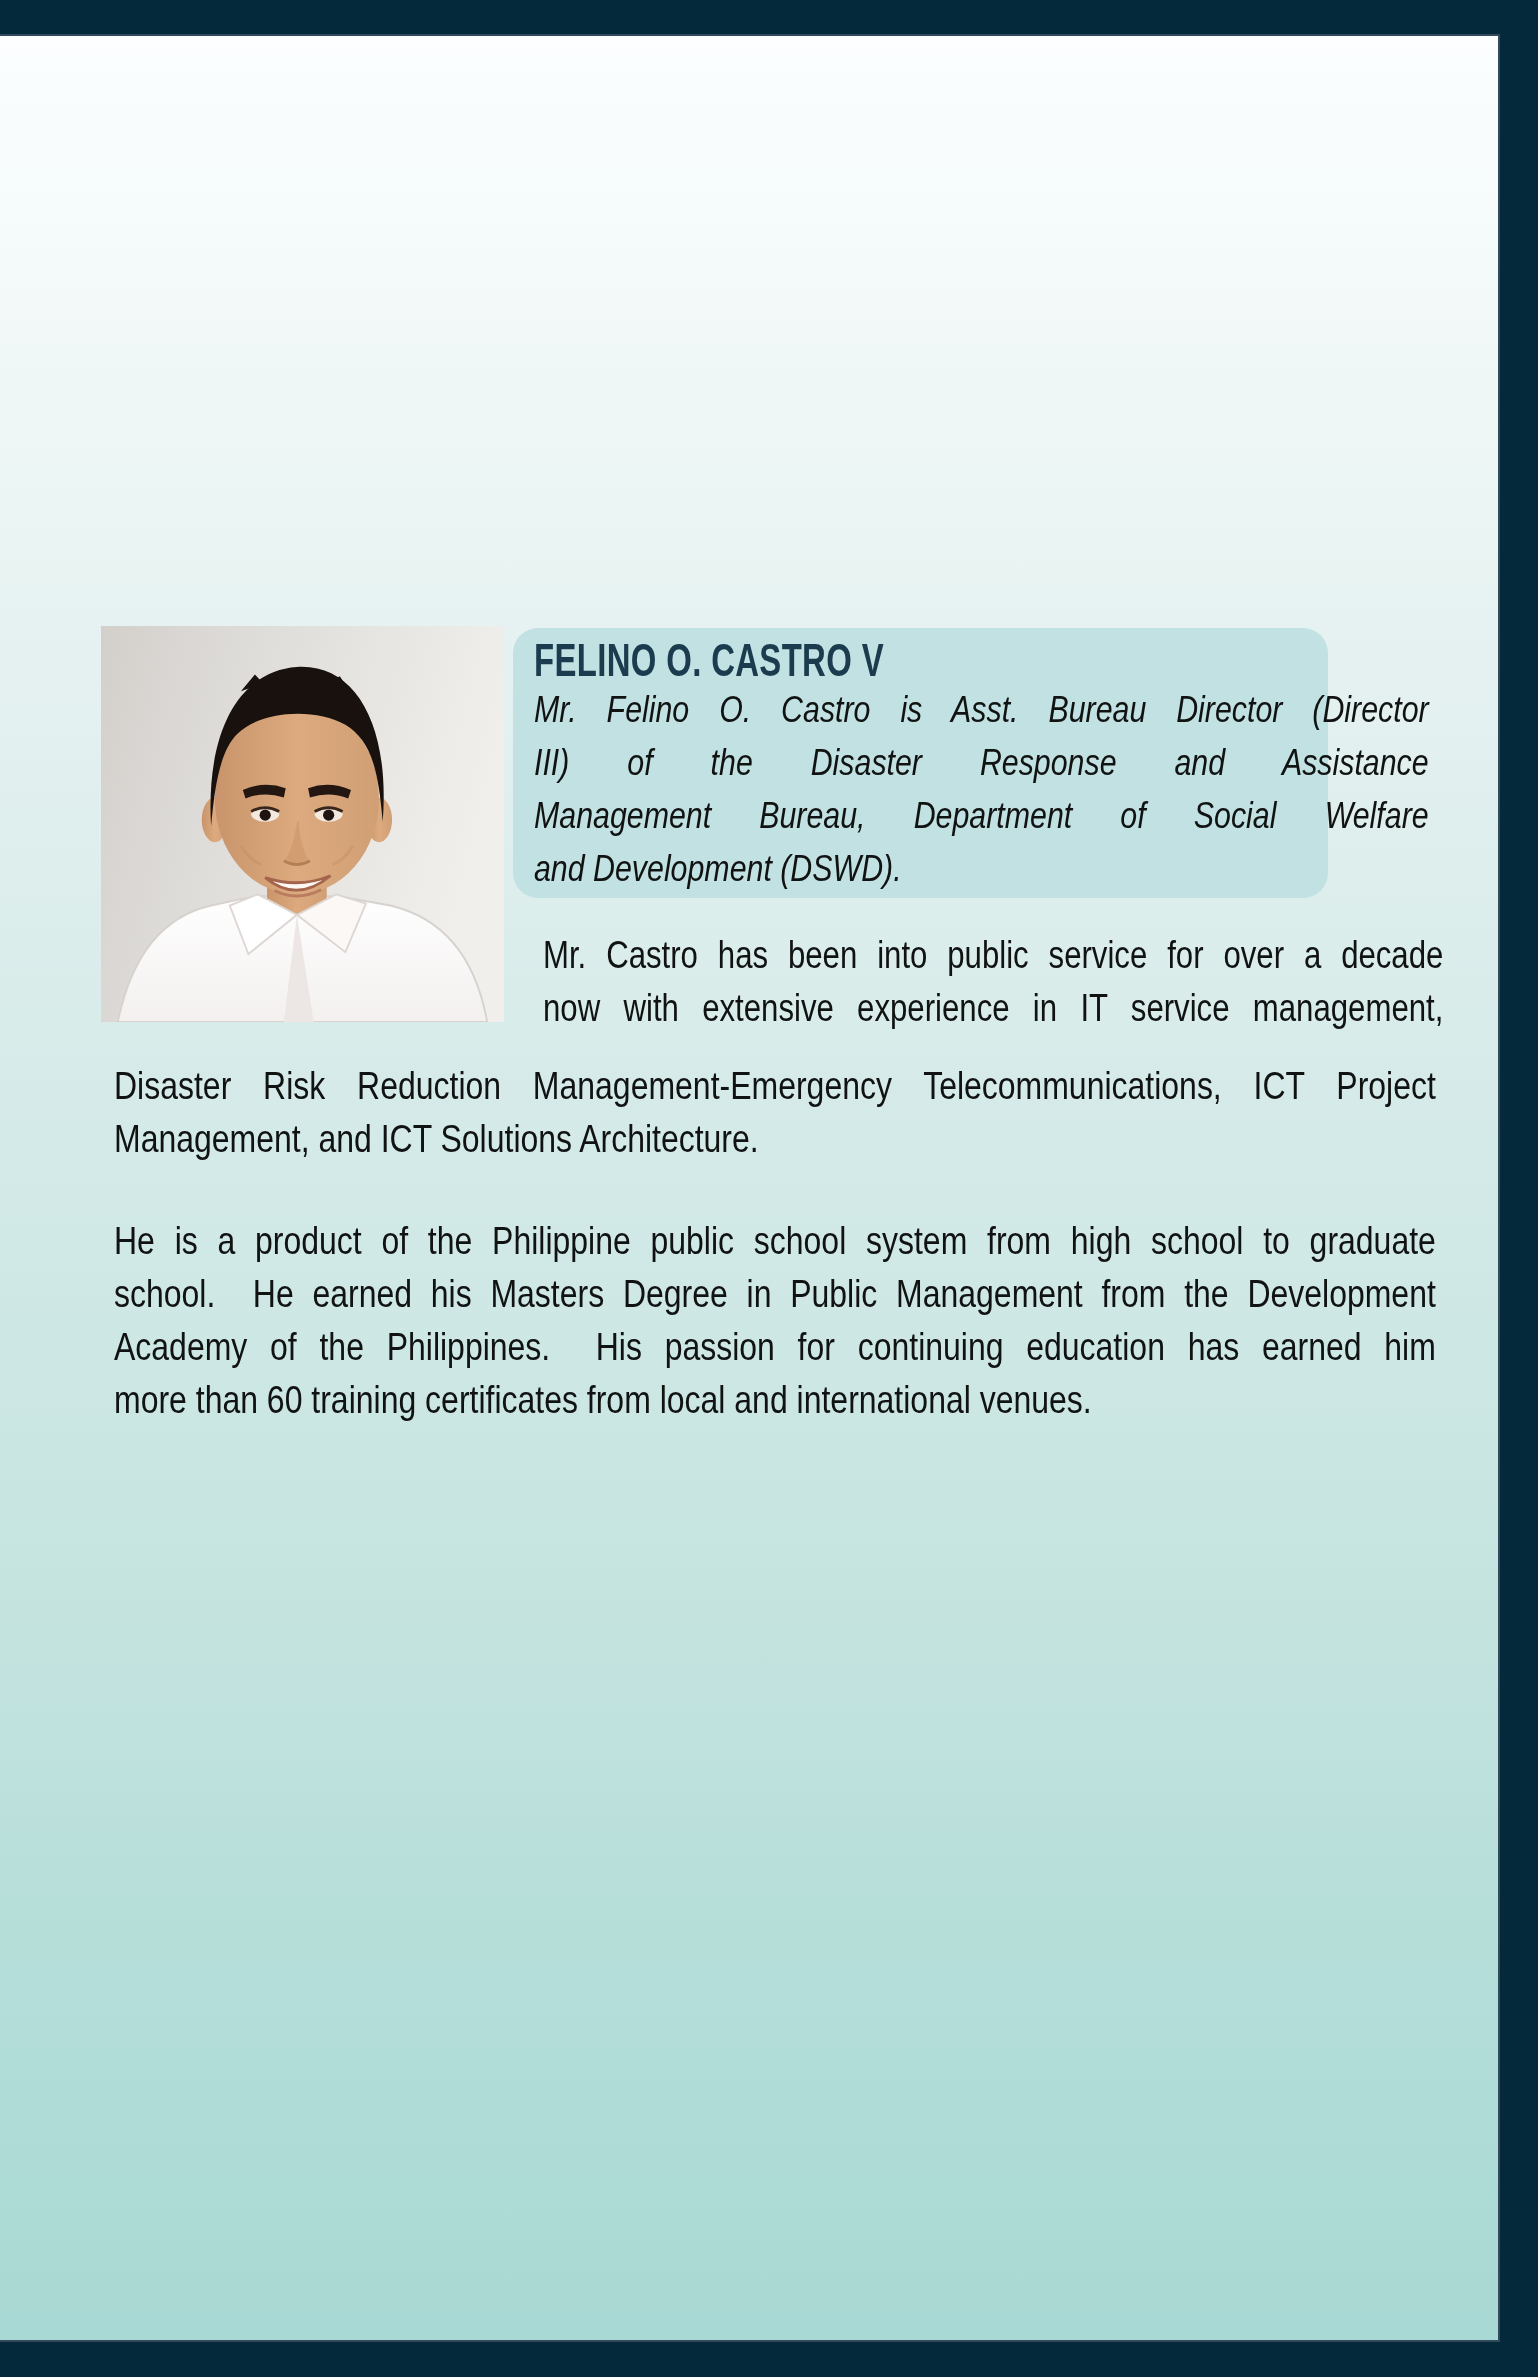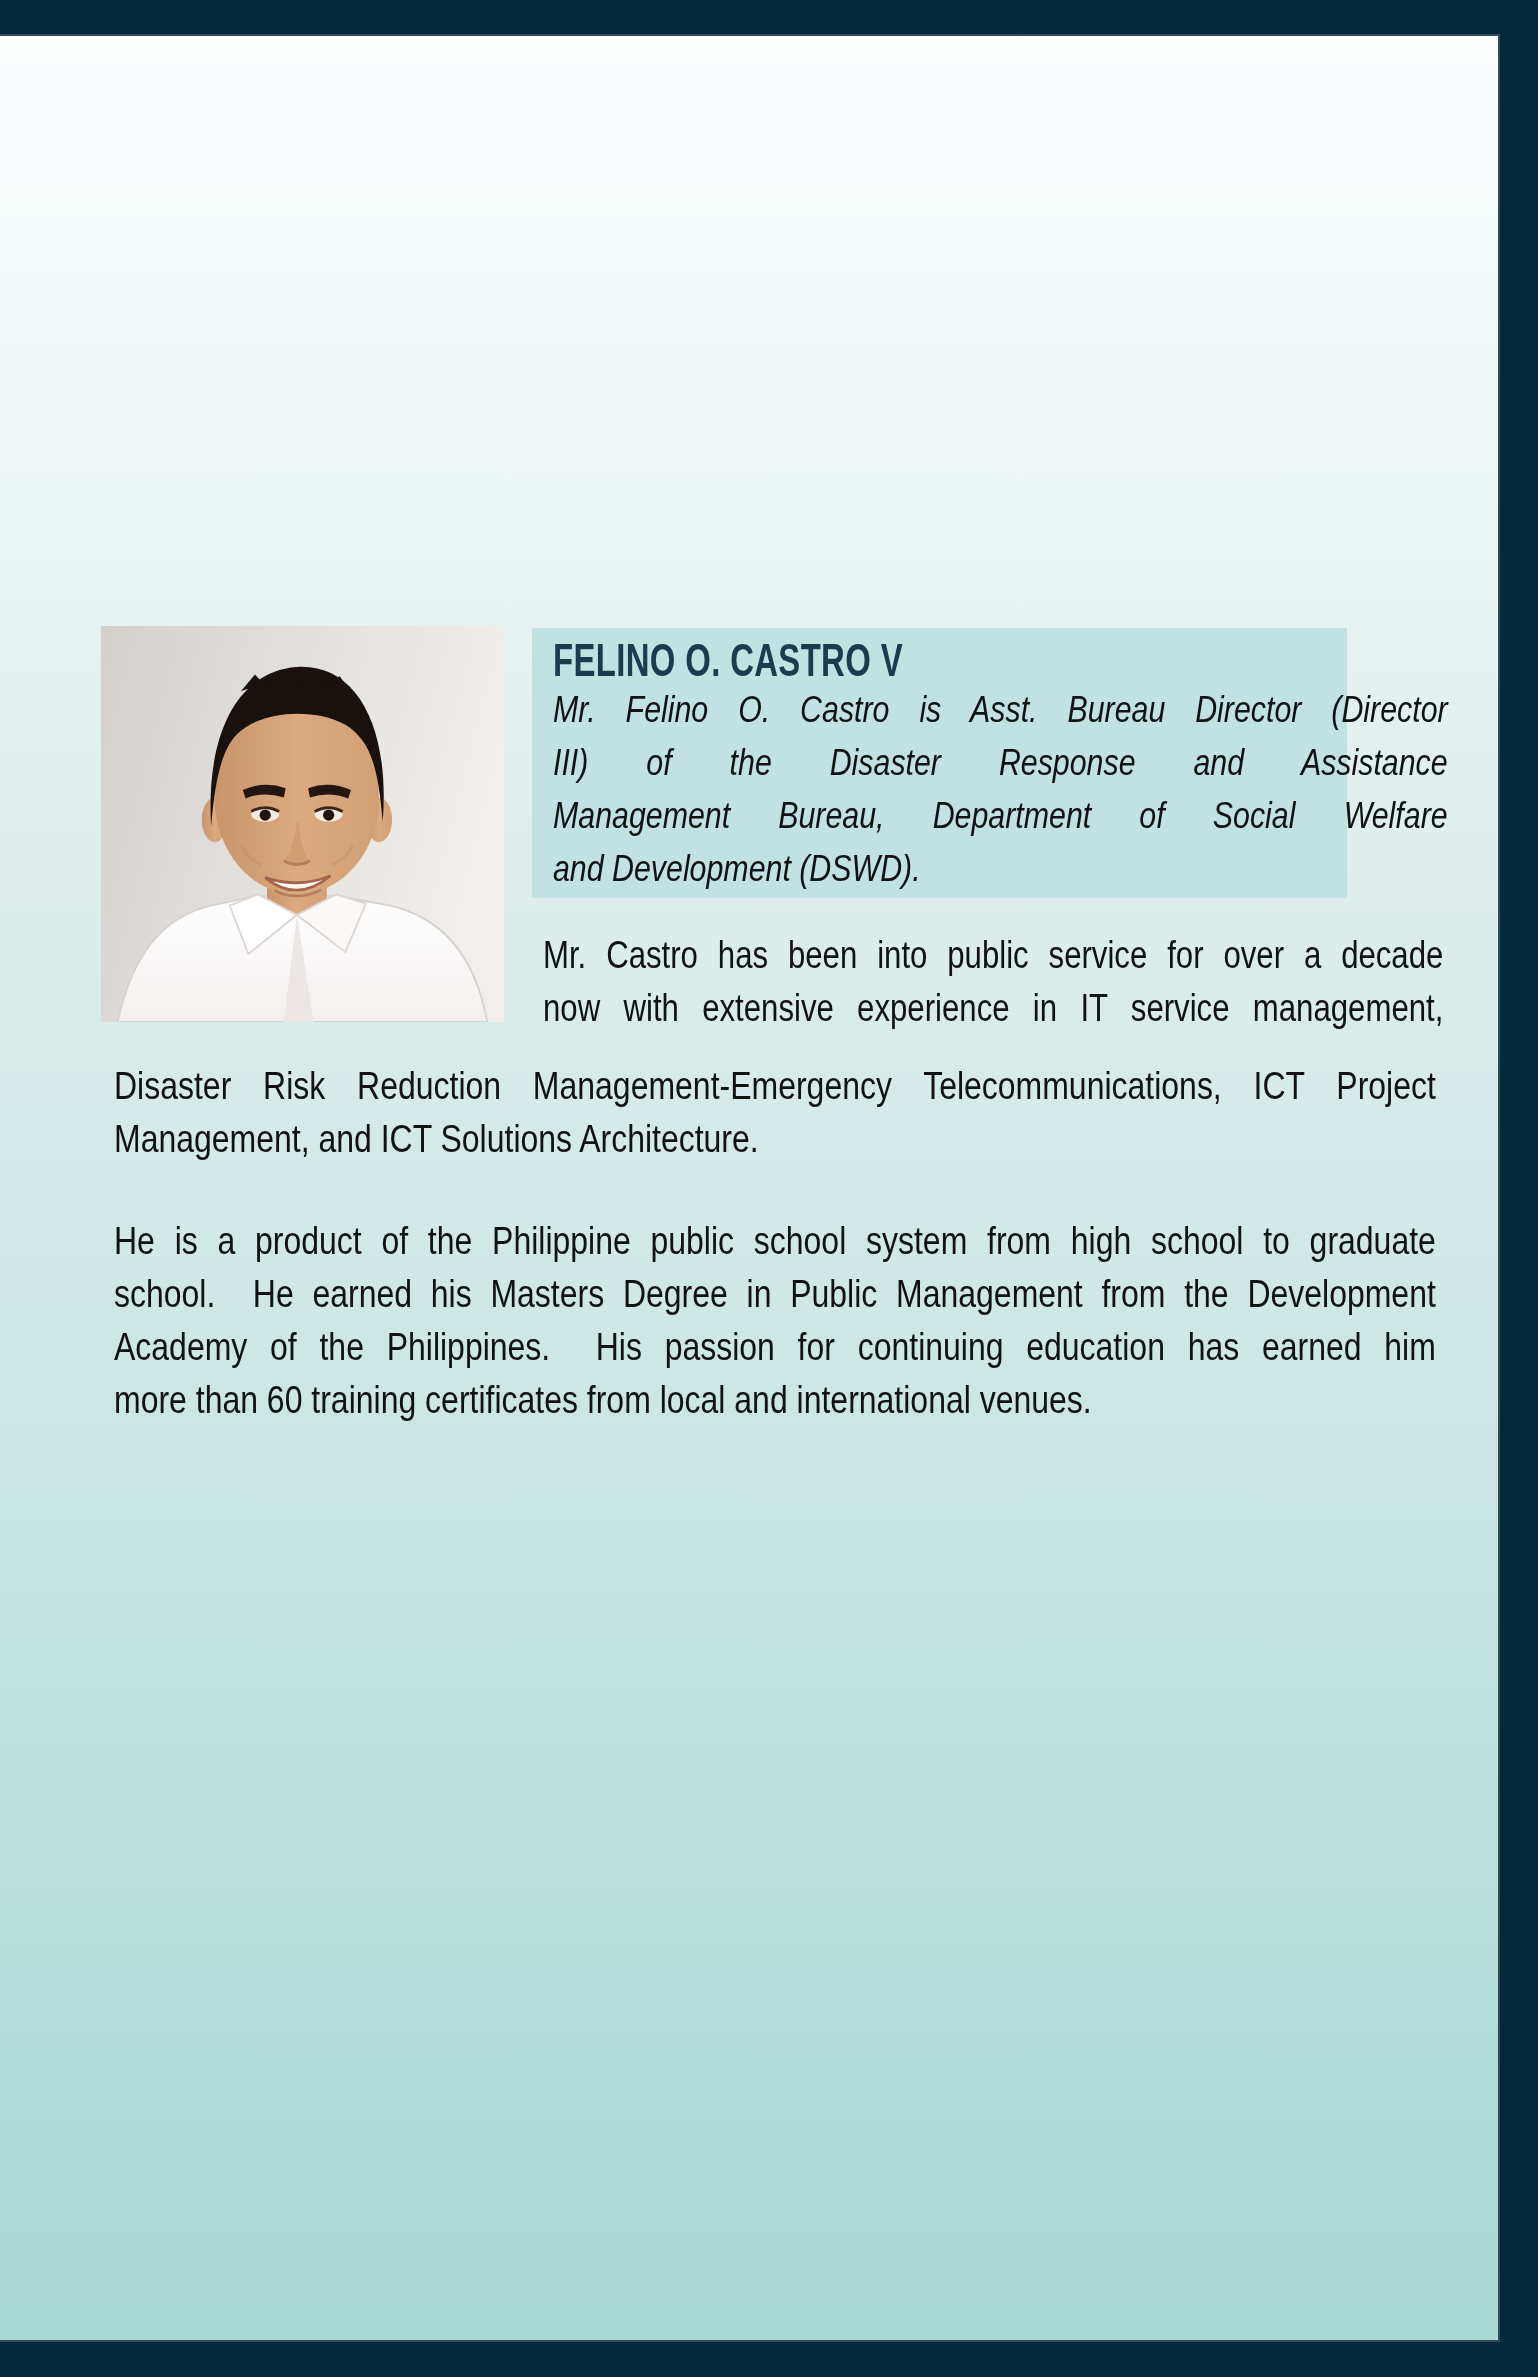--- a/index.html
+++ b/index.html
@@ -17,22 +17,23 @@
     background:linear-gradient(180deg,
       #fcfeff 0%, #f2f9f8 12%, #e4f1f0 28%,
       #d4eae8 48%, #c3e3df 70%, #b2ddd8 86%, #a9d9d4 100%);
   }
   .photo {
     position:absolute; left:101px; top:590px; width:403px; height:396px;
     overflow:hidden;
   }
   .photo svg { display:block; width:100%; height:100%; }
   .namebox {
-    position:absolute; left:532px; top:592px; width:815px; height:270px;
+    position:absolute; left:513px; top:592px; width:815px; height:270px;
     background:var(--box-teal,#c2e1e2);
+    border-radius:25px;
   }
   .name {
     margin:7.5px 0 0 21.4px;
     font-size:47px; line-height:47px; font-weight:bold;
     letter-spacing:0.5px; white-space:nowrap;
     color:var(--name-navy,#1a3c4e);
     transform:scaleX(.70); transform-origin:0 50%;
   }
   .intro {
     margin-left:21.4px; width:1091px;

